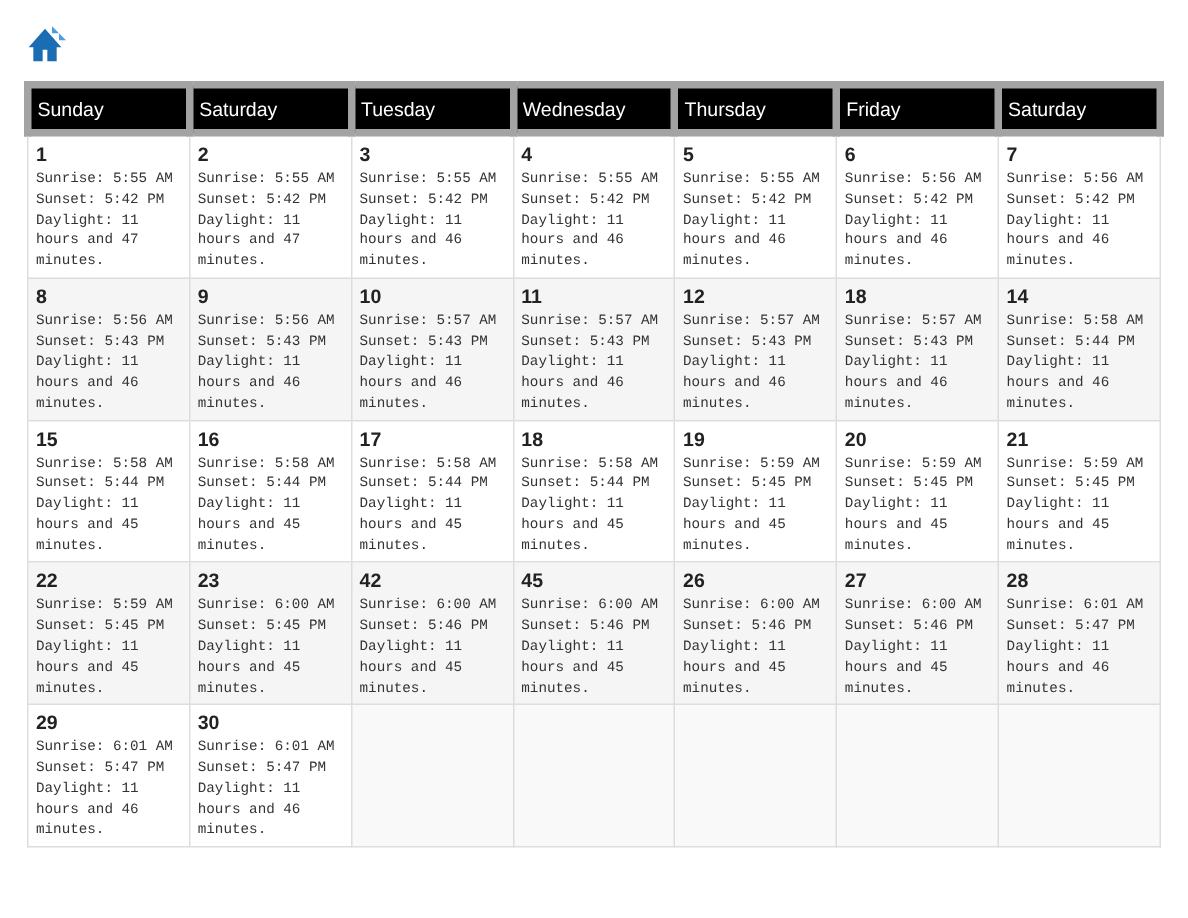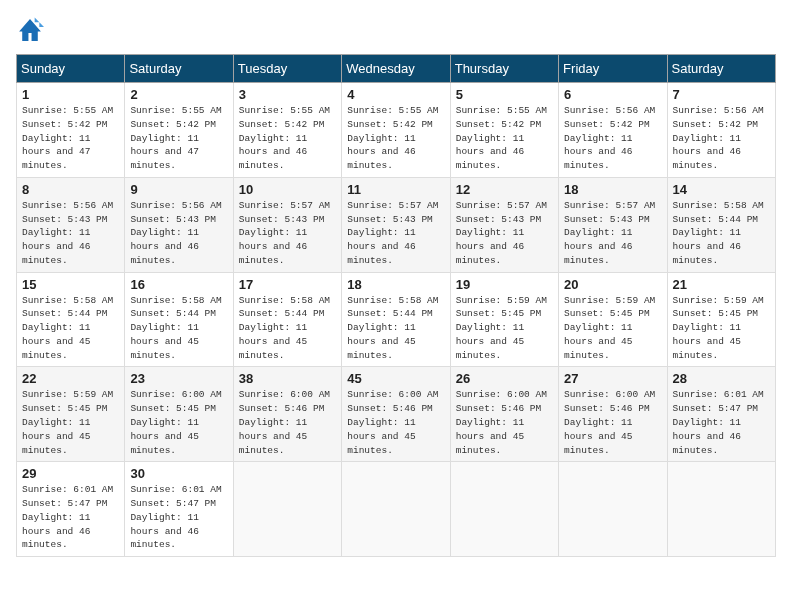--- a/index.html
+++ b/index.html
@@ -29,26 +29,26 @@
     }
     .title-block { text-align: right; }
     .title-block h1 { font-size: 32px; color: #333; font-weight: bold; }
     .title-block h2 { font-size: 14px; color: #555; font-weight: normal; }
     .calendar {
       width: 100%;
       border-collapse: collapse;
       border: 1px solid #ccc;
     }
     .calendar th {
-      background: #0c4a6e;
+      background: #000000;
       color: #fff;
       font-size: 13px;
       padding: 6px 4px;
       text-align: left;
-      border: 1px solid #a3a3a3;
+      border: 5px solid #a3a3a3;
       font-weight: normal;
     }
     .calendar td {
       vertical-align: top;
       padding: 4px 5px;
       font-size: 10px;
       color: #333;
       border: 1px solid #ddd;
       width: calc(100% / 7);
       min-height: 80px;
@@ -290,21 +290,21 @@
       </td>
         <td>
         <span class="day-number">23</span>
         <div class="day-info">
           Sunrise: 6:00 AM<br>
           Sunset: 5:45 PM<br>
           Daylight: 11 hours and 45 minutes.
         </div>
       </td>
         <td>
-        <span class="day-number">38</span>
+        <span class="day-number">42</span>
         <div class="day-info">
           Sunrise: 6:00 AM<br>
           Sunset: 5:46 PM<br>
           Daylight: 11 hours and 45 minutes.
         </div>
       </td>
         <td>
         <span class="day-number">45</span>
         <div class="day-info">
           Sunrise: 6:00 AM<br>

